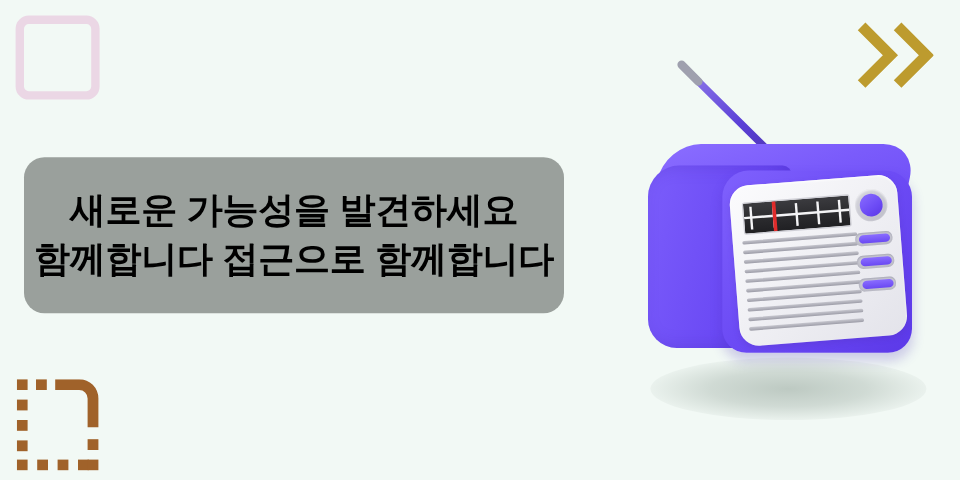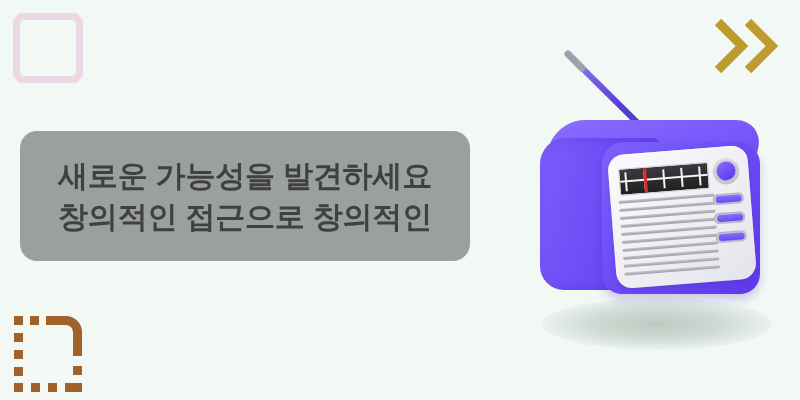--- a/index.html
+++ b/index.html
@@ -58,21 +58,21 @@
     background: #9aa09c;
     border-radius: 17px;
     display: flex;
     flex-direction: column;
     align-items: center;
     justify-content: center;
     box-sizing: border-box;
     padding: 0 20px;
   }
   .headline-line {
-    color: #404040;
+    color: #000000;
     font-weight: bold;
     font-size: 30px;
     line-height: 41px;
     letter-spacing: -0.2px;
     white-space: nowrap;
     text-align: center;
   }
 
   
   .radio-wrap {
@@ -280,21 +280,21 @@
         <rect x="17" y="67" width="9" height="9"></rect>
         <rect x="34" y="67" width="9" height="9"></rect>
         <rect x="51" y="67" width="9" height="9"></rect>
         <rect x="59" y="67" width="9" height="9"></rect>
       </g>
     </svg>
   </div>
 
   <div class="headline-plate">
     <div class="headline-line">새로운 가능성을 발견하세요</div>
-    <div class="headline-line">창의적인 접근으로 창의적인</div>
+    <div class="headline-line">함께합니다 접근으로 함께합니다</div>
   </div>
 
   <div class="radio-wrap">
 
     <div class="radio-shadow"></div>
 
     <svg class="antenna" viewBox="0 0 270 330" width="270" height="330">
       <defs>
         <linearGradient id="antGrad" x1="0" y1="0" x2="1" y2="1">
           <stop offset="0%" stop-color="#8b74e8"></stop>

